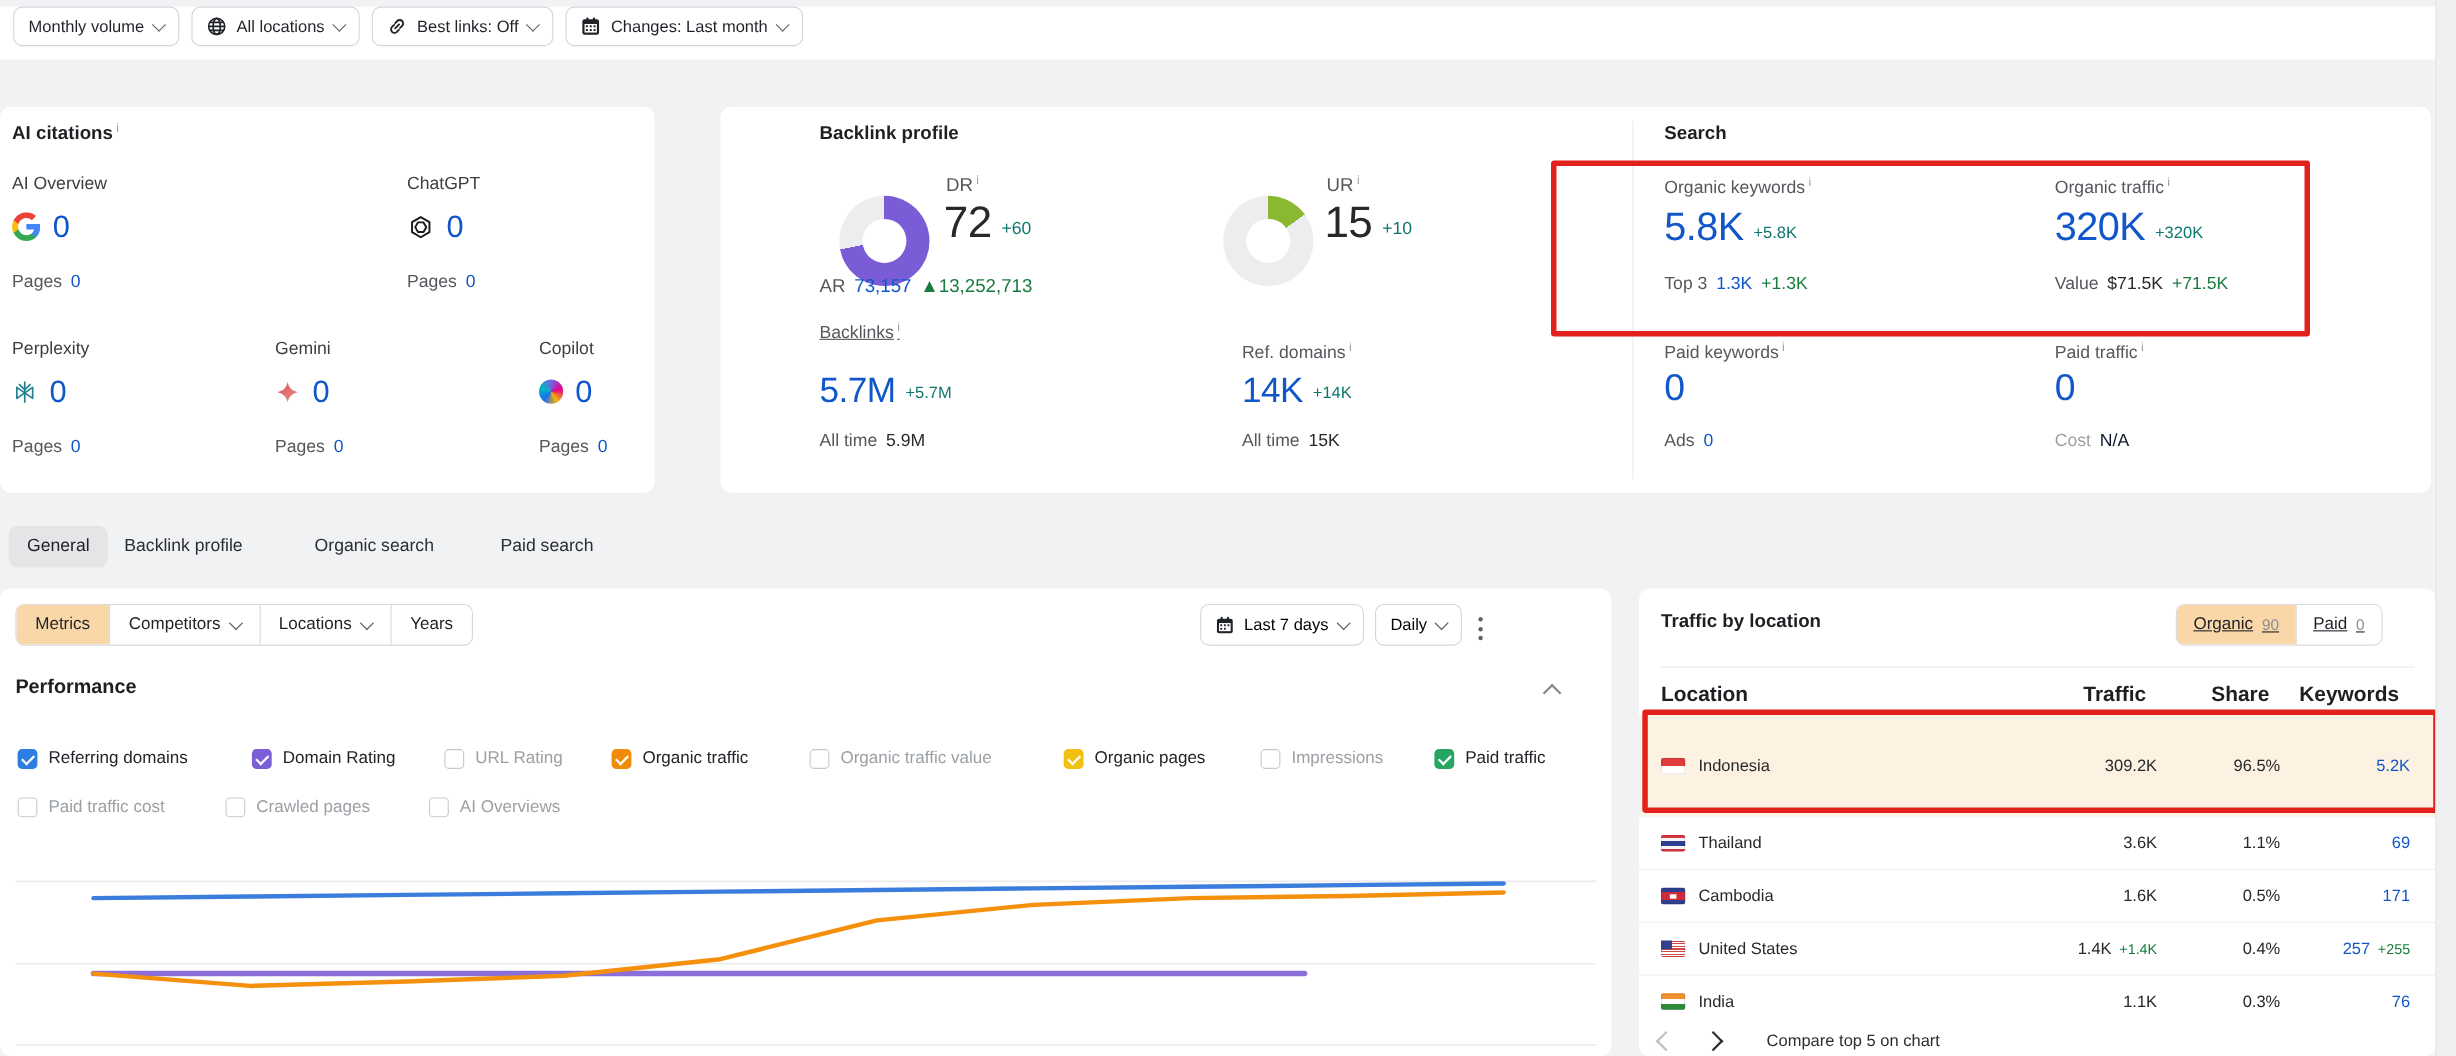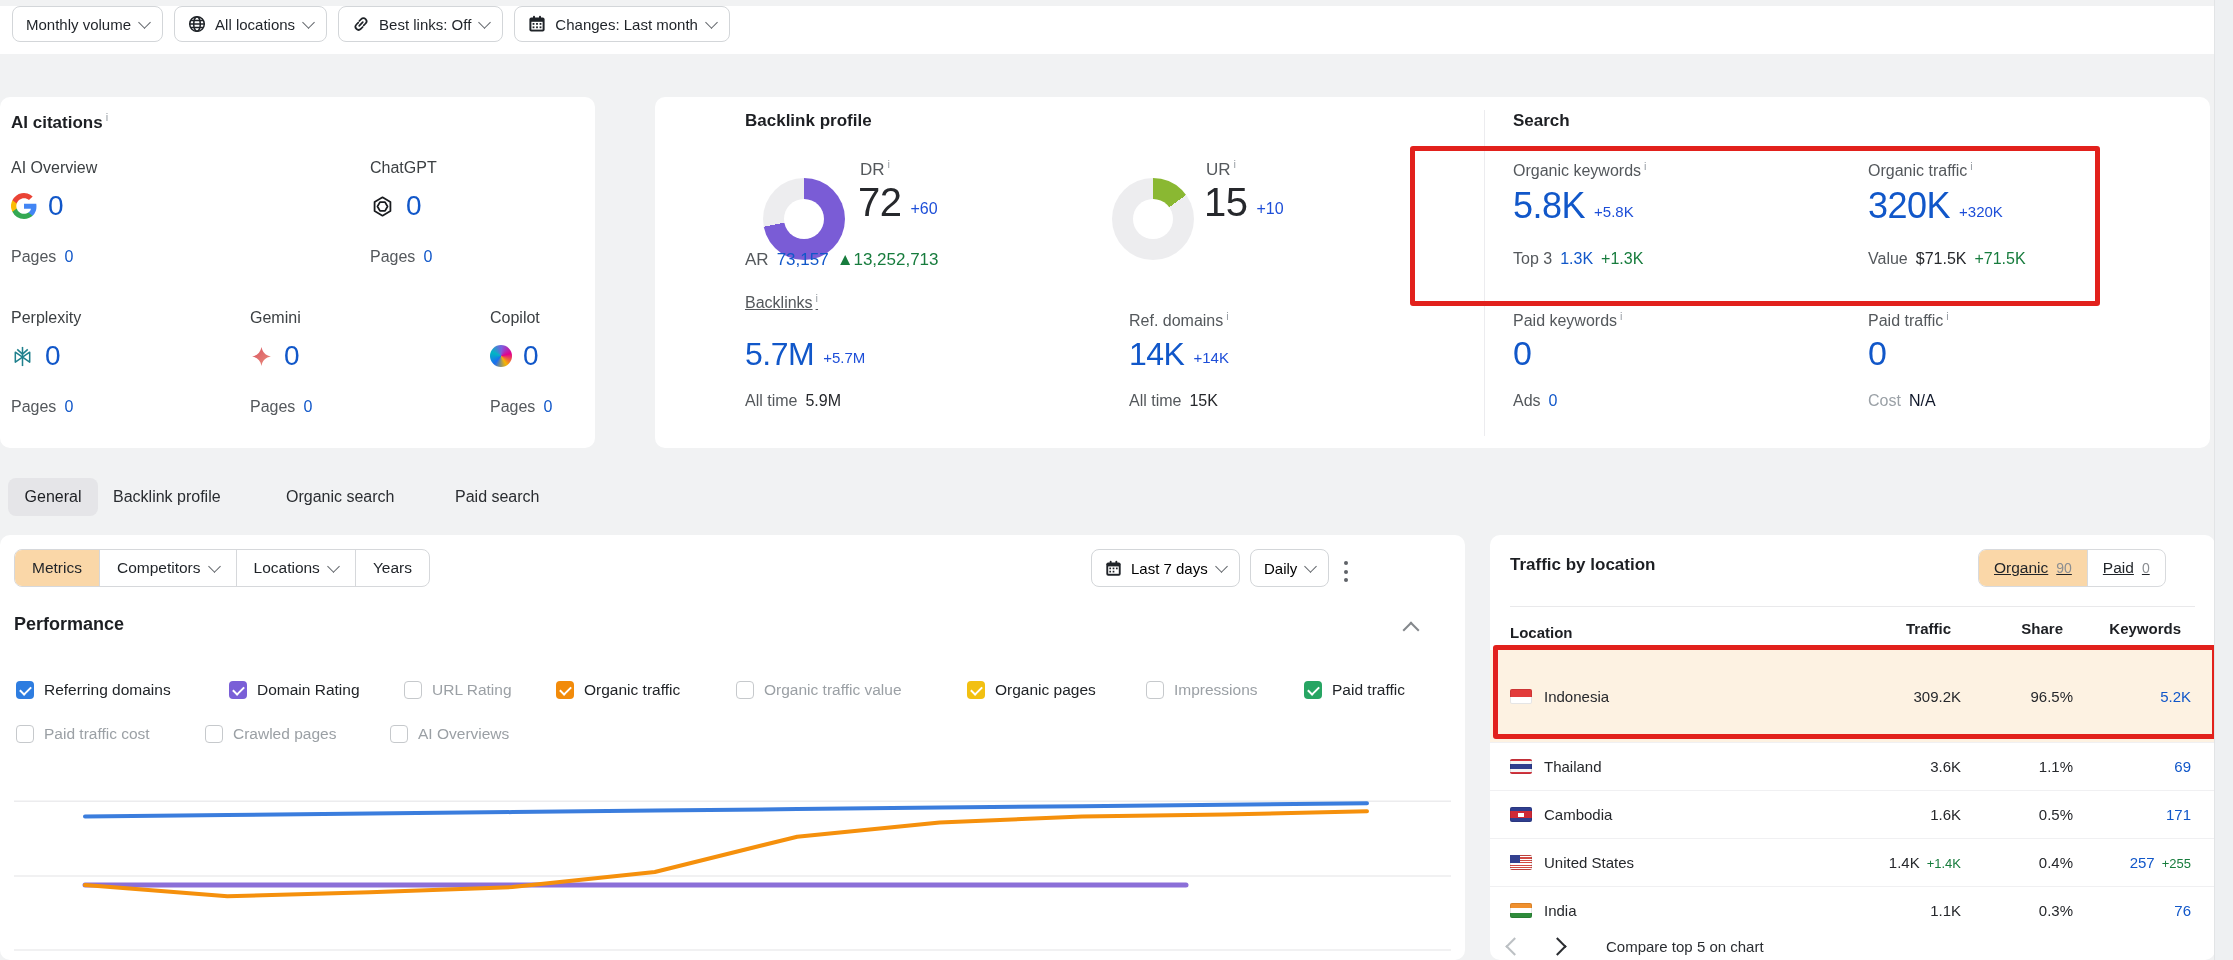--- a/index.html
+++ b/index.html
@@ -12,21 +12,21 @@
   .tbtn{display:inline-flex;align-items:center;gap:9px;height:36px;padding:0 13px;border:1px solid #d3d6d9;border-radius:8px;background:#fff;font-size:15px;color:#1f2328;cursor:pointer;}
   .caret{width:8px;height:8px;border-right:1.8px solid #5f6368;border-bottom:1.8px solid #5f6368;transform:rotate(45deg);display:inline-block;margin-top:-4px;}
   .caret-up{width:10px;height:10px;border-right:2px solid #84888c;border-bottom:2px solid #84888c;transform:rotate(-135deg);display:inline-block;margin-top:6px;}
 
   
   .cardtitle{position:absolute;font-size:17px;font-weight:bold;color:#1d1f23;}
   .lbl{position:absolute;font-size:16px;color:#54585c;white-space:nowrap;}
   .big{position:absolute;display:inline-flex;align-items:flex-end;gap:9px;white-space:nowrap;}
   .big .n{font-size:34px;line-height:1;color:#1157c9;letter-spacing:-0.5px;}
   .big .n.dark{color:#26282c;font-size:40px;}
-  .big .d{font-size:15px;color:#1d4ed8;margin-bottom:4px;}
+  .big .d{font-size:15px;color:#0f766e;margin-bottom:4px;}
   .sub{position:absolute;font-size:16px;color:#54585c;white-space:nowrap;display:inline-flex;gap:8px;}
   .sub .v{color:#1157c9;}
   .sub .vd{color:#26282c;}
   .sub .vg{color:#177c3d;}
   .sub .vm{color:#0f172a;}
   .info{font-size:11px;color:#9aa0a6;vertical-align:super;margin-left:3px;font-weight:normal;}
   .aival{position:absolute;display:inline-flex;align-items:center;gap:11px;}
   .aival .n{font-size:28px;color:#1157c9;line-height:1;}
 
   .donut{position:absolute;width:82px;height:82px;border-radius:50%;}
@@ -51,21 +51,21 @@
   .kebab span{width:4px;height:4px;border-radius:50%;background:#5f6368;margin:2.2px 0;}
 
   
   .cbitem{position:absolute;display:inline-flex;align-items:center;gap:10px;height:22px;font-size:15.5px;color:#212428;cursor:pointer;white-space:nowrap;}
   .cb{position:relative;width:18px;height:18px;border-radius:4px;flex:0 0 auto;}
   .cb.checked::after{content:'';position:absolute;left:5.5px;top:2.5px;width:5px;height:9px;border:solid #fff;border-width:0 2.5px 2.5px 0;transform:rotate(45deg);}
   .cb.un{background:#fff;border:1.5px solid #c6c9cc;box-sizing:border-box;}
   .cbitem.muted{color:#9ba0a5;}
 
   
-  .thead{position:absolute;display:flex;font-size:15px;font-weight:bold;color:#1d1f23;}
+  .thead{position:absolute;display:flex;align-items:center;font-size:19px;font-weight:bold;color:#1d1f23;}
   .trow{display:flex;align-items:center;box-sizing:border-box;padding:0 24px 0 20px;font-size:15px;color:#26282c;border-top:1px solid #f0f0f2;cursor:pointer;}
   .col-loc{flex:1;display:flex;align-items:center;gap:12px;}
   .col-traffic{width:170px;display:flex;justify-content:flex-end;align-items:baseline;gap:7px;}
   .col-share{width:112px;text-align:right;}
   .col-kw{width:118px;display:flex;justify-content:flex-end;align-items:baseline;gap:7px;}
   .gdelta{font-size:13px;color:#177c3d;}
   .gdelta:empty{display:none;}
   .kwlink{color:#1157c9;}
   .flag{width:22px;height:15px;border-radius:2px;flex:0 0 auto;box-shadow:inset 0 0 0 1px rgba(0,0,0,.10);position:relative;}
   .flag-indonesia{background:linear-gradient(#e23b3b 0 50%,#fff 50% 100%);}

